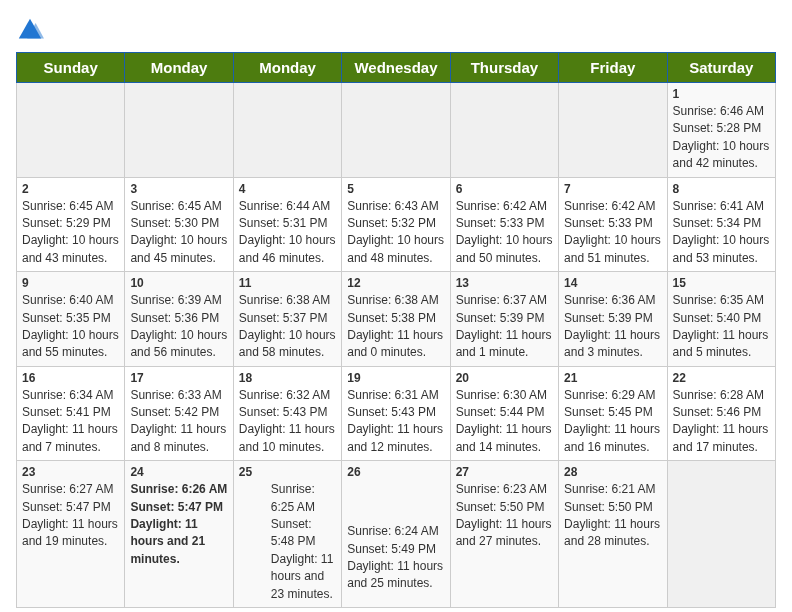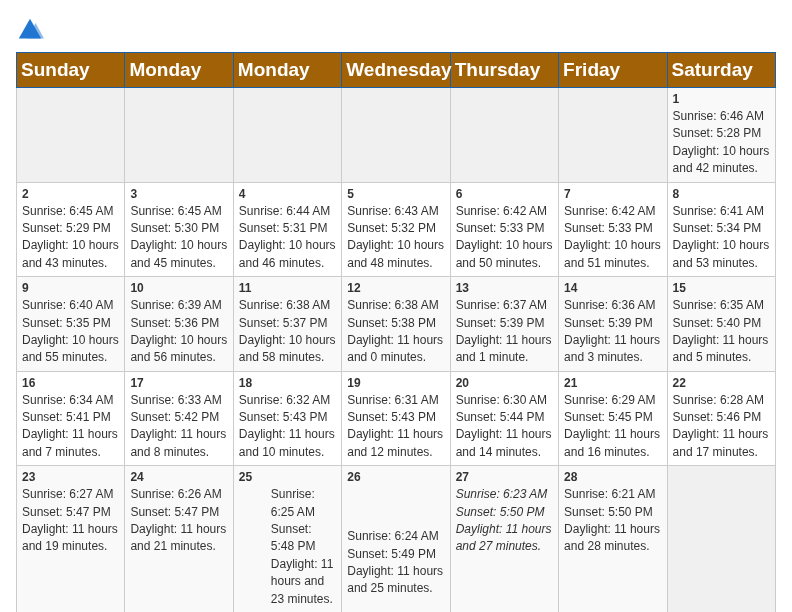--- a/index.html
+++ b/index.html
@@ -52,26 +52,26 @@
     .calendar-subtitle {
       font-size: 15px;
       color: #444;
     }
     table {
       width: 100%;
       border-collapse: collapse;
       table-layout: fixed;
     }
     thead tr th {
-      background-color: #a16207;
+      background-color: #4d7c0f;
       color: #fff;
-      font-size: 19px;
+      font-size: 15px;
       font-weight: bold;
       padding: 6px 4px;
-      text-align: left;
+      text-align: center;
       border: 1px solid #1a5faa;
     }
     tbody tr td {
       border: 1px solid #ccc;
       vertical-align: top;
       padding: 4px 5px;
       height: 88px;
       font-size: 10px;
       color: #333;
       background: #fff;
@@ -275,39 +275,39 @@
       </tr>
       <tr>
         <td>
           <span class="day-number">23</span>
           <div class="day-info" style="white-space: pre-line;">Sunrise: 6:27 AM
 Sunset: 5:47 PM
 Daylight: 11 hours and 19 minutes.</div>
         </td>
         <td>
           <span class="day-number">24</span>
-          <div class="day-info" style="white-space: pre-line;">Sunrise: 6:26 AM
+          <div class="day-info" style="white-space: pre-line; font-weight: bold;">Sunrise: 6:26 AM
 Sunset: 5:47 PM
 Daylight: 11 hours and 21 minutes.</div>
         </td>
         <td>
           <span class="day-number">25</span>
           <div class="day-info" style="white-space: pre-line; margin-left: 32px;">Sunrise: 6:25 AM
 Sunset: 5:48 PM
 Daylight: 11 hours and 23 minutes.</div>
         </td>
         <td>
           <span class="day-number">26</span>
           <div class="day-info" style="white-space: pre-line; margin-top: 44px;">Sunrise: 6:24 AM
 Sunset: 5:49 PM
 Daylight: 11 hours and 25 minutes.</div>
         </td>
         <td>
           <span class="day-number">27</span>
-          <div class="day-info" style="white-space: pre-line; font-style: italic;">Sunrise: 6:23 AM
+          <div class="day-info" style="white-space: pre-line;">Sunrise: 6:23 AM
 Sunset: 5:50 PM
 Daylight: 11 hours and 27 minutes.</div>
         </td>
         <td>
           <span class="day-number">28</span>
           <div class="day-info" style="white-space: pre-line;">Sunrise: 6:21 AM
 Sunset: 5:50 PM
 Daylight: 11 hours and 28 minutes.</div>
         </td>
         <td class="empty-cell"></td>

